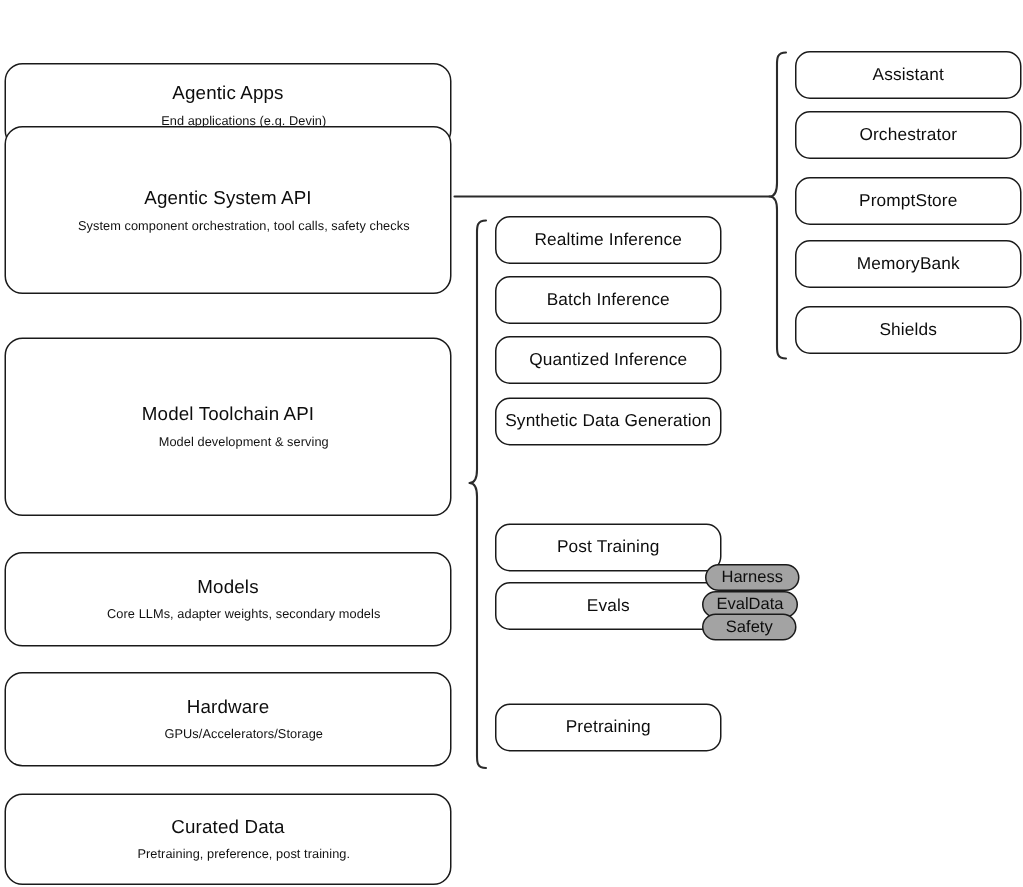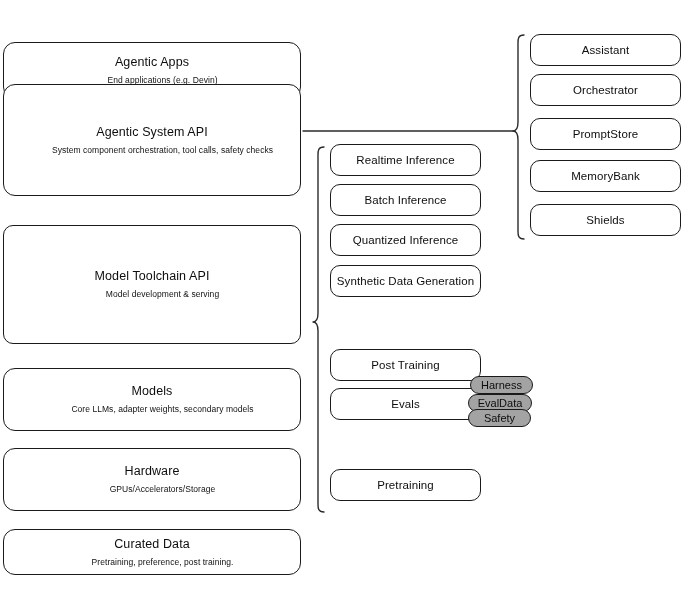--- a/index.html
+++ b/index.html
@@ -126,36 +126,36 @@
   <div class="node layer" style="top:2px; height:57px;margin-top:40px;">
     <div class="title">Agentic Apps</div>
     <div class="subtitle">End applications (e.g. Devin)</div>
   </div>
 
   <div class="node layer" style="top:84px; height:112px;">
     <div class="title">Agentic System API</div>
     <div class="subtitle">System component orchestration, tool calls, safety checks</div>
   </div>
 
-  <div class="node layer" style="top:225px; height:119px;border-radius:10px;">
+  <div class="node layer" style="top:225px; height:119px;">
     <div class="title">Model Toolchain API</div>
     <div class="subtitle">Model development &amp; serving</div>
   </div>
 
   <div class="node layer" style="top:368px; height:63px;">
     <div class="title">Models</div>
     <div class="subtitle">Core LLMs, adapter weights, secondary models</div>
   </div>
 
   <div class="node layer" style="top:448px; height:63px;">
     <div class="title">Hardware</div>
     <div class="subtitle">GPUs/Accelerators/Storage</div>
   </div>
 
-  <div class="node layer" style="top:529px; height:46px;">
+  <div class="node layer" style="top:529px; height:61px;">
     <div class="title">Curated Data</div>
     <div class="subtitle">Pretraining, preference, post training.</div>
   </div>
 
   <div class="node leaf mid" style="top:144px;">
     <div class="title">Realtime Inference</div>
   </div>
 
   <div class="node leaf mid" style="top:184px;">
     <div class="title">Batch Inference</div>

